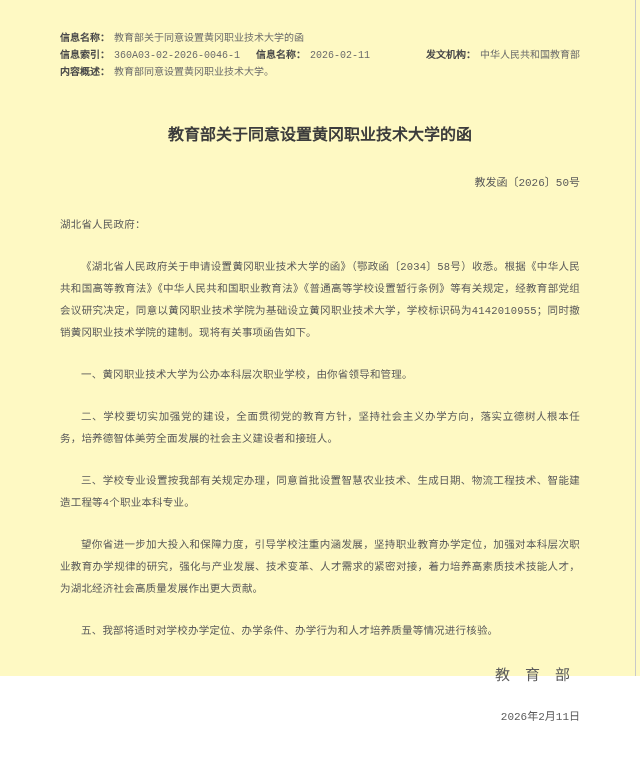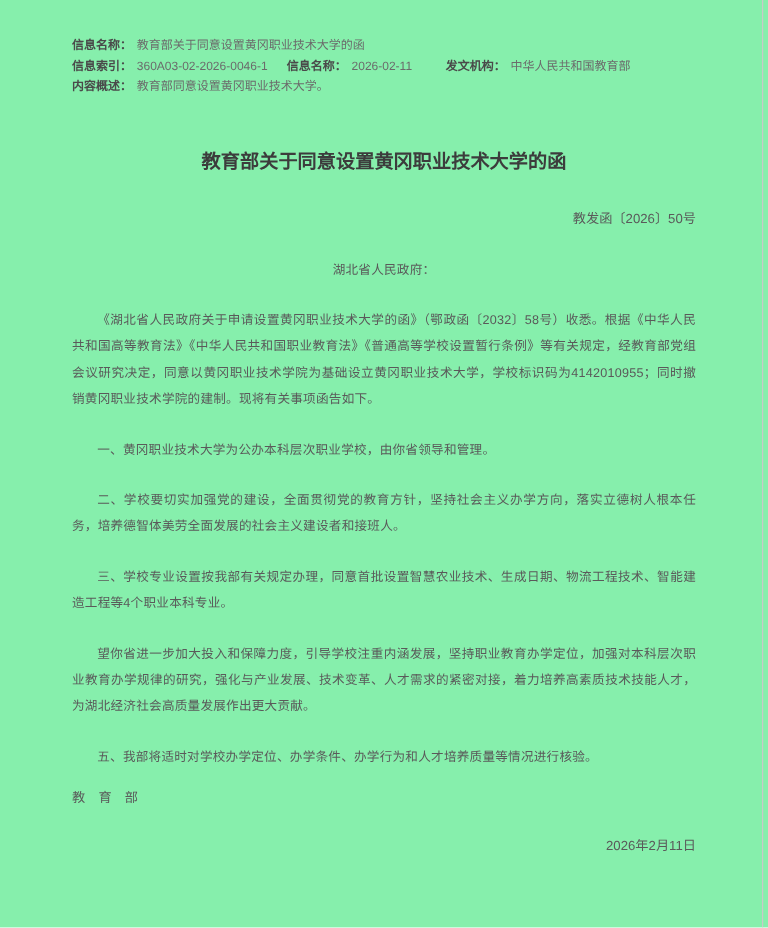--- a/index.html
+++ b/index.html
@@ -6,22 +6,23 @@
   html, body {
     width: 640px;
     height: 773px;
     background: #ffffff;
     overflow: hidden;
     font-family: "Liberation Sans", "DejaVu Sans", sans-serif;
   }
   .page {
     position: relative;
     width: 640px;
-    height: 773px;
-    background: #86efac;
+    height: 676px;
+    background: #fef9c3;
+    font-family: Liberation Mono, monospace;
   }
   .right-border {
     position: absolute;
     top: 0;
     right: 4px;
     width: 1px;
     height: 100%;
     background: #c9c9c9;
   }
   .content {
@@ -31,21 +32,21 @@
   .meta-block {
     font-size: 10px;
     color: #6b6b6b;
   }
   .meta-row {
     line-height: 17px;
     white-space: nowrap;
   }
   .meta-pair { display: inline; }
   .meta-pair + .meta-pair { margin-left: 16px; }
-  .meta-row[data-row="1"] .meta-pair:nth-child(3) { margin-left: 28px; }
+  .meta-row[data-row="1"] .meta-pair:nth-child(3) { margin-left: 56px; }
   .meta-label {
     font-weight: bold;
     color: #4a4a4a;
     margin-right: 4px;
   }
   
   .doc-title {
     margin-top: 44px;
     text-align: center;
     font-size: 16px;
@@ -63,33 +64,33 @@
   }
   
   .doc-body {
     margin-top: 22px;
     font-size: 10.5px;
     color: #5a5a5a;
     letter-spacing: 0.2px;
   }
   .salutation {
     line-height: 22px;
-    text-align: center;
+    text-align: left;
   }
   .para {
     margin-top: 20px;
     line-height: 22px;
     text-align: justify;
     text-indent: 2em;
   }
   
   .signature {
-    margin-top: 12px;
-    text-align: left;
-    font-size: 11px;
+    margin-top: 24px;
+    text-align: right;
+    font-size: 15px;
     color: #5a5a5a;
     line-height: 22px;
     padding-right: 10px;
   }
   .sign-date {
     margin-top: 18px;
     text-align: right;
     font-size: 11px;
     color: #5a5a5a;
     line-height: 22px;
@@ -109,21 +110,21 @@
         <div class="meta-row" data-row="3"><span class="meta-pair"><span class="meta-label">内容概述：</span><span class="meta-value">教育部同意设置黄冈职业技术大学。</span></span></div>
       </div>
 
     <h1 class="doc-title">教育部关于同意设置黄冈职业技术大学的函</h1>
 
     <div class="doc-number">教发函〔2026〕50号</div>
 
     <div class="doc-body">
       <div class="salutation">湖北省人民政府：</div>
       <div id="paragraphs">
-          <p class="para">《湖北省人民政府关于申请设置黄冈职业技术大学的函》（鄂政函〔2032〕58号）收悉。根据《中华人民共和国高等教育法》《中华人民共和国职业教育法》《普通高等学校设置暂行条例》等有关规定，经教育部党组会议研究决定，同意以黄冈职业技术学院为基础设立黄冈职业技术大学，学校标识码为4142010955；同时撤销黄冈职业技术学院的建制。现将有关事项函告如下。</p>
+          <p class="para">《湖北省人民政府关于申请设置黄冈职业技术大学的函》（鄂政函〔2034〕58号）收悉。根据《中华人民共和国高等教育法》《中华人民共和国职业教育法》《普通高等学校设置暂行条例》等有关规定，经教育部党组会议研究决定，同意以黄冈职业技术学院为基础设立黄冈职业技术大学，学校标识码为4142010955；同时撤销黄冈职业技术学院的建制。现将有关事项函告如下。</p>
           <p class="para">一、黄冈职业技术大学为公办本科层次职业学校，由你省领导和管理。</p>
           <p class="para">二、学校要切实加强党的建设，全面贯彻党的教育方针，坚持社会主义办学方向，落实立德树人根本任务，培养德智体美劳全面发展的社会主义建设者和接班人。</p>
           <p class="para">三、学校专业设置按我部有关规定办理，同意首批设置智慧农业技术、生成日期、物流工程技术、智能建造工程等4个职业本科专业。</p>
           <p class="para">望你省进一步加大投入和保障力度，引导学校注重内涵发展，坚持职业教育办学定位，加强对本科层次职业教育办学规律的研究，强化与产业发展、技术变革、人才需求的紧密对接，着力培养高素质技术技能人才，为湖北经济社会高质量发展作出更大贡献。</p>
           <p class="para">五、我部将适时对学校办学定位、办学条件、办学行为和人才培养质量等情况进行核验。</p>
         </div>
     </div>
 
     <div class="signature">教　育　部</div>
     <div class="sign-date">2026年2月11日</div>

